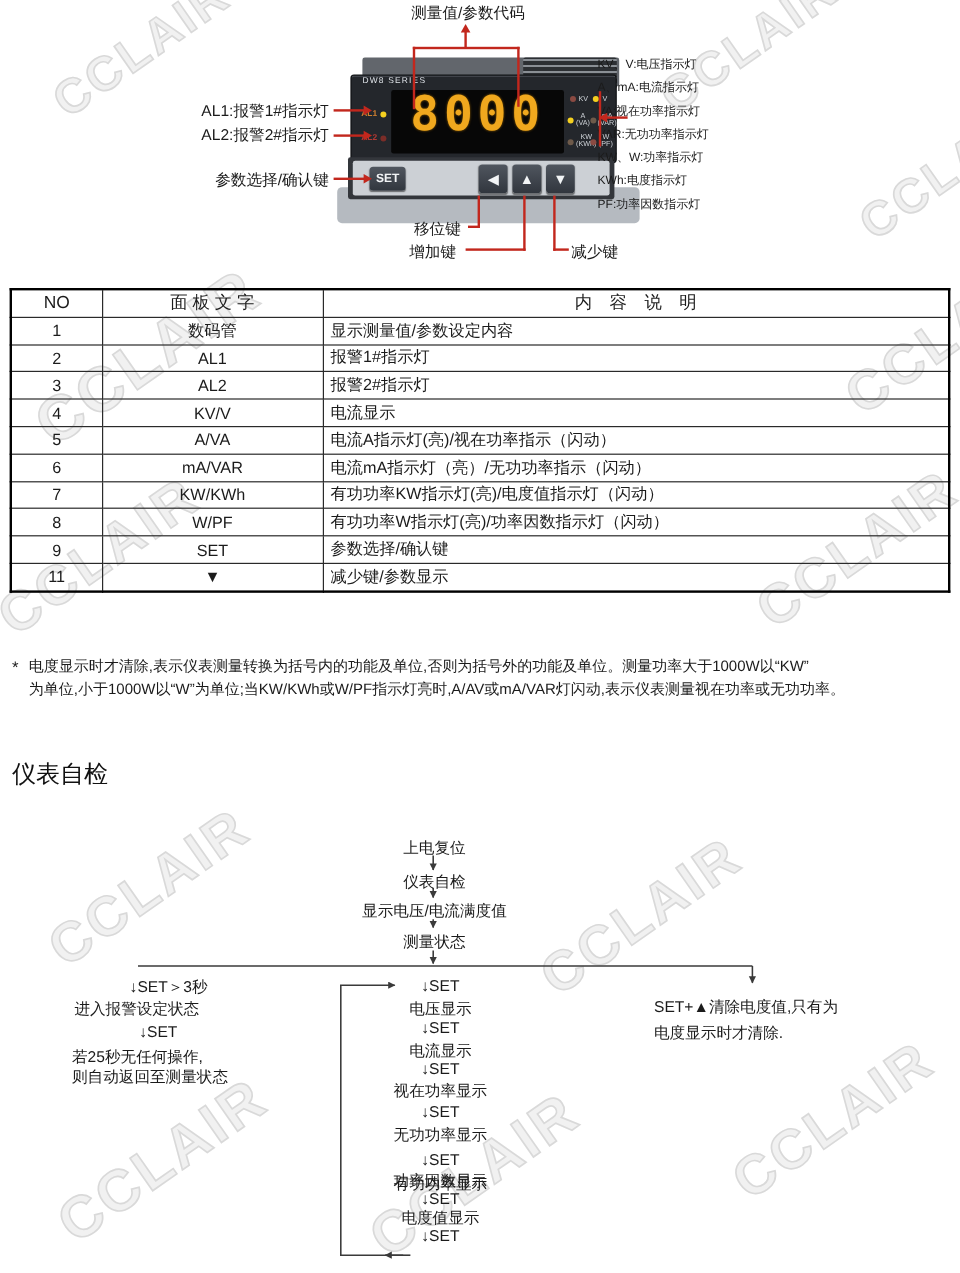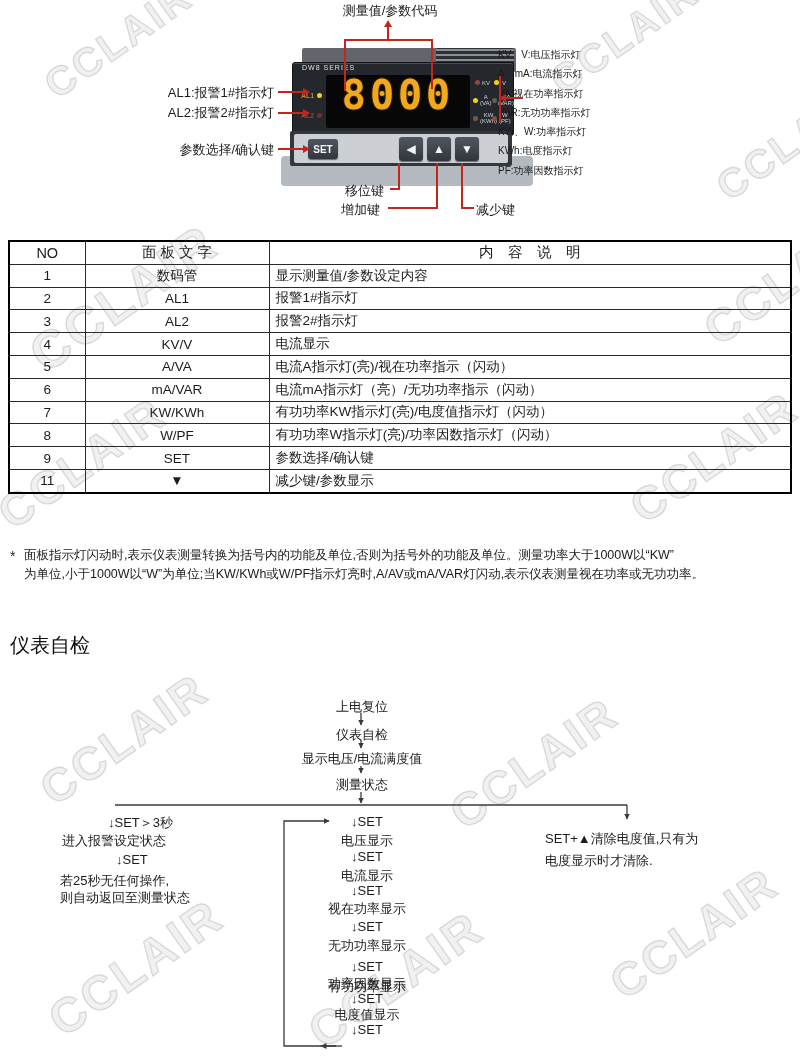--- a/index.html
+++ b/index.html
@@ -225,21 +225,21 @@
   <tr>
           <td class="c-no">11</td>
           <td class="c-txt">▼</td>
           <td>减少键/参数显示</td>
         </tr>
 </tbody>
     </table>
 
 <div id="note">
   <span class="star">*</span>
-  <div class="nline">面板指示灯闪动时,表示仪表测量转换为括号内的功能及单位,否则为括号外的功能及单位。测量功率大于1000W以“KW”</div>
+  <div class="nline">电度显示时才清除,表示仪表测量转换为括号内的功能及单位,否则为括号外的功能及单位。测量功率大于1000W以“KW”</div>
   <div class="nline">为单位,小于1000W以“W”为单位;当KW/KWh或W/PF指示灯亮时,A/AV或mA/VAR灯闪动,表示仪表测量视在功率或无功功率。</div>
 </div>
 
 <div id="flow-title">仪表自检</div>
 
 <svg id="flow-svg">
   <defs>
     <marker id="ah" markerWidth="7" markerHeight="7" refX="5.5" refY="3" orient="auto" markerUnits="userSpaceOnUse">
       <path d="M0,0 L6,3 L0,6 Z" fill="#3a3a3a"></path>
     </marker>

